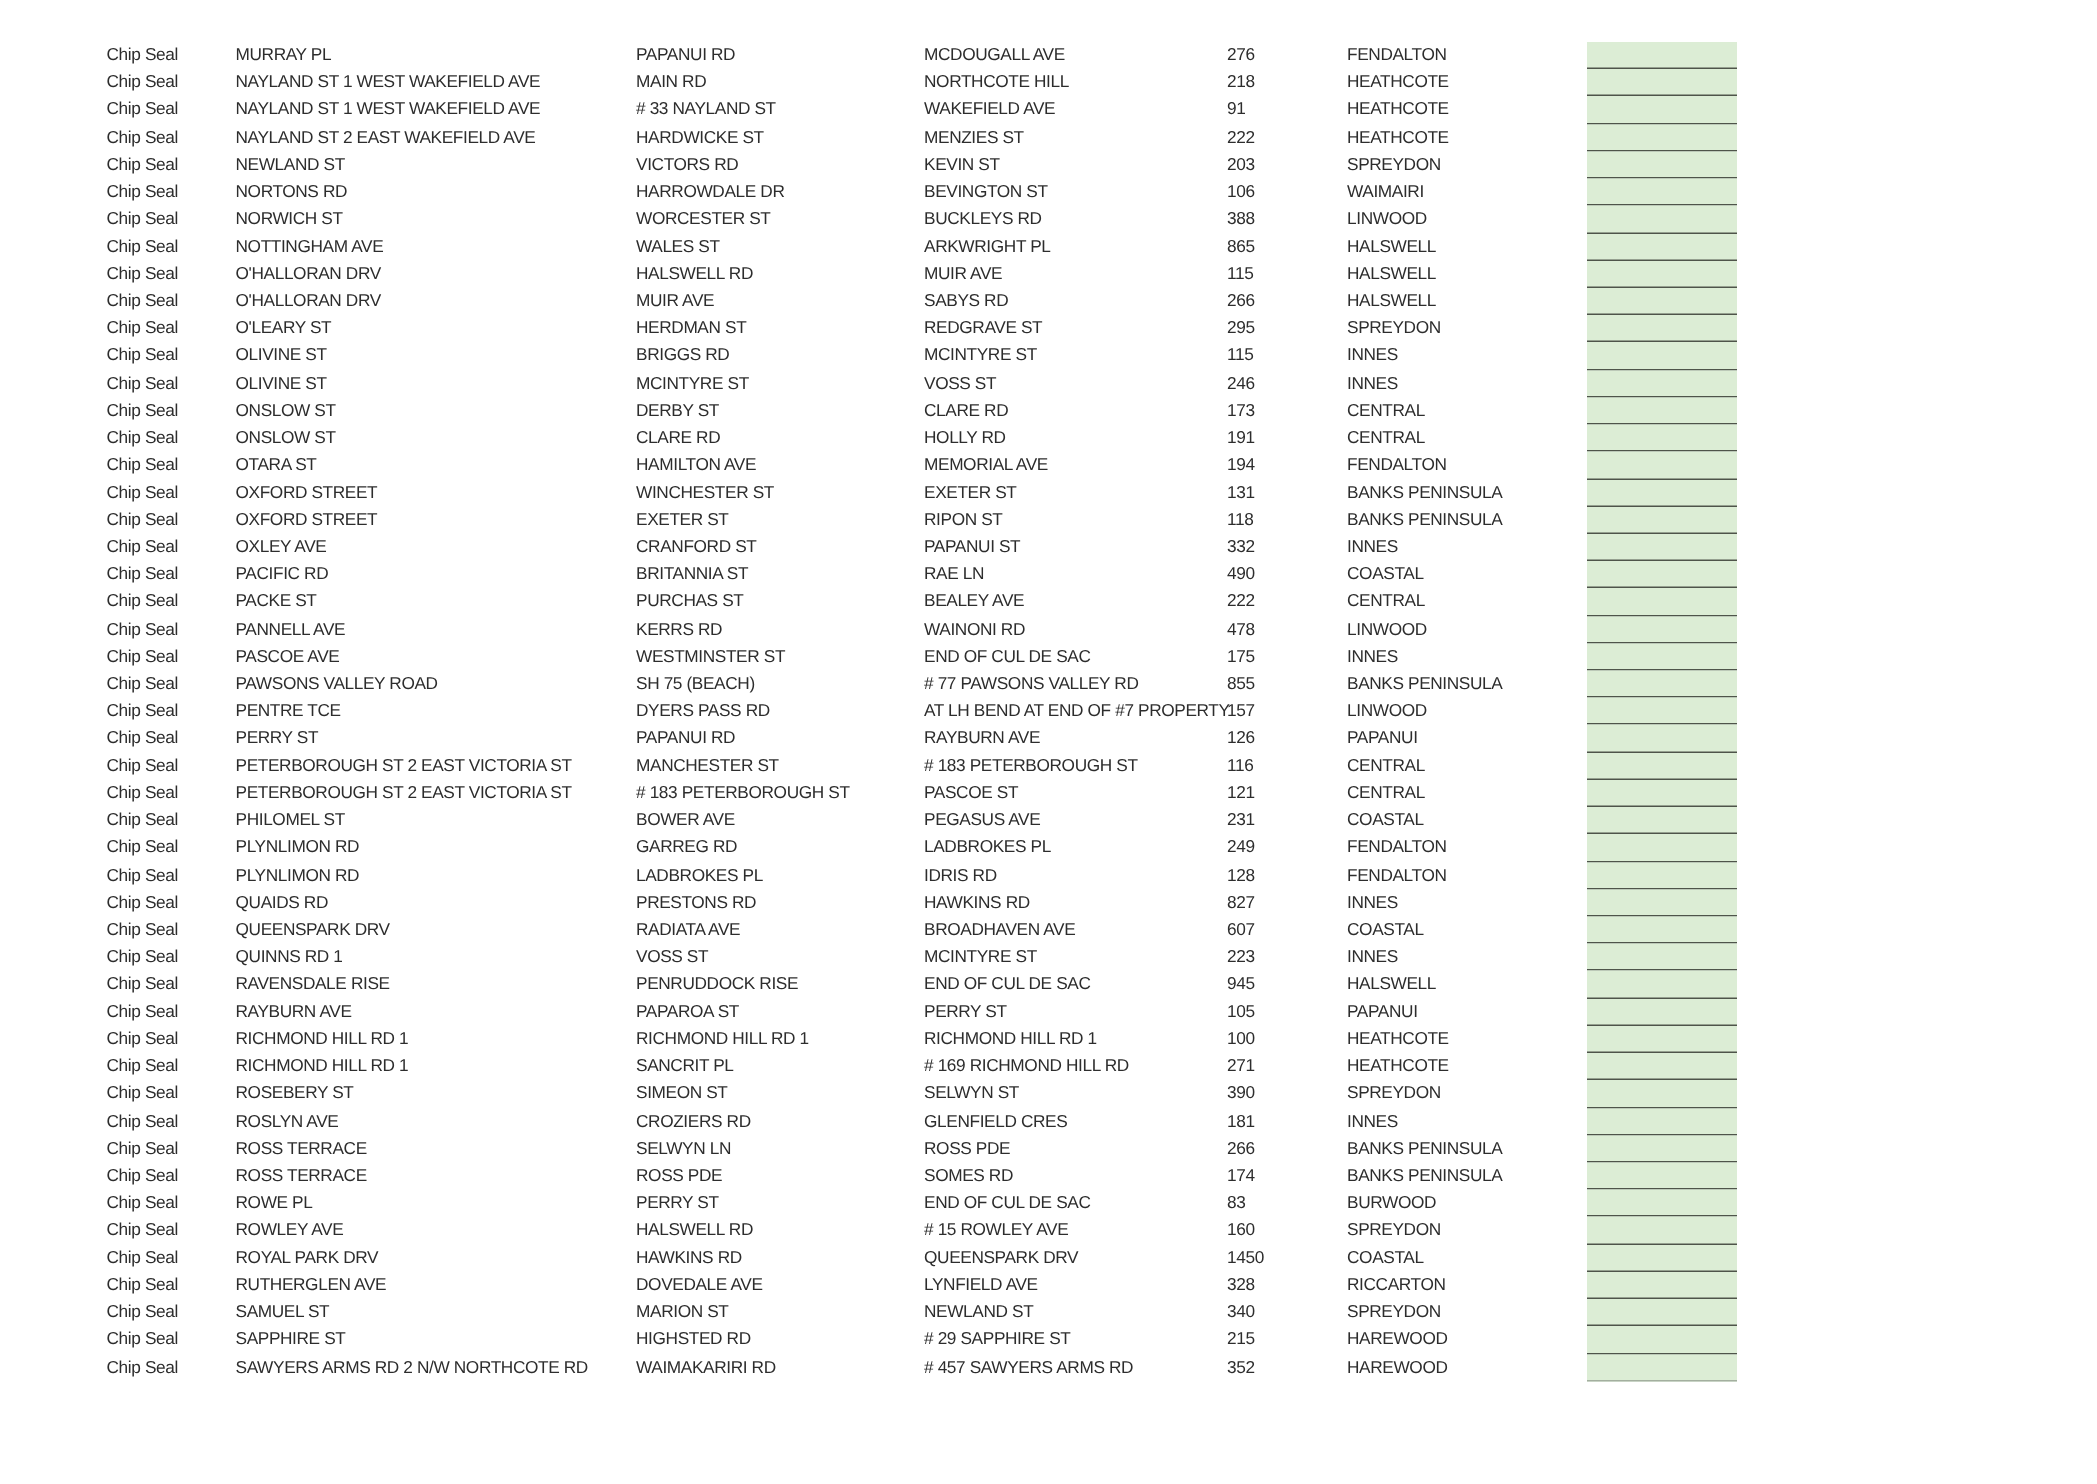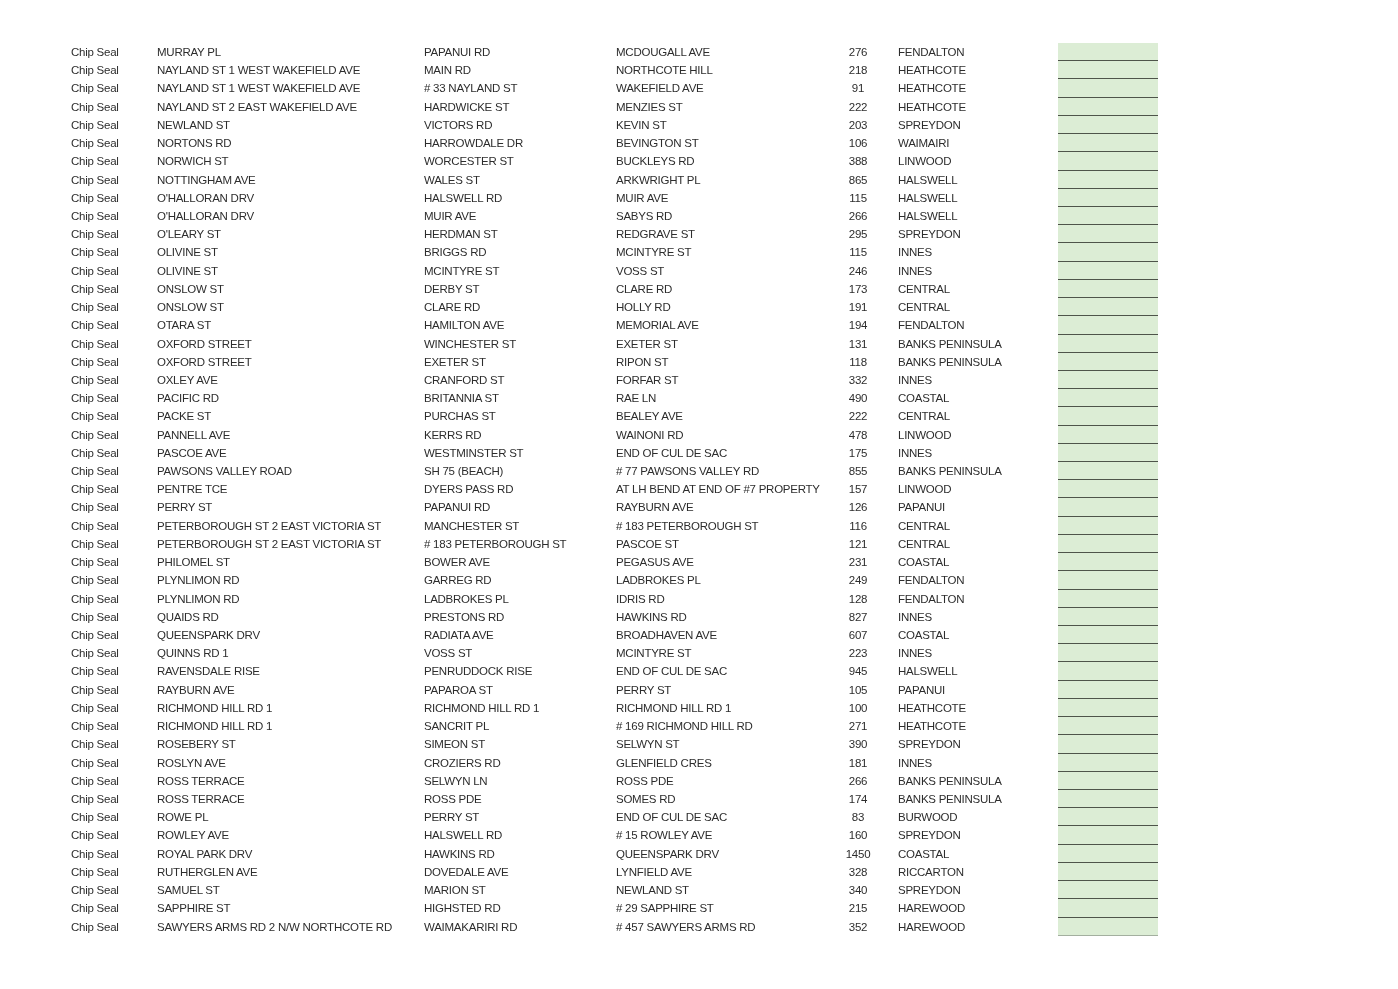--- a/index.html
+++ b/index.html
@@ -9,39 +9,39 @@
   }
   body {
     width: 1398px;
     height: 989px;
     position: relative;
     overflow: hidden;
   }
   .roadworks-table {
     position: absolute;
     left: 71px;
-    top: 43px;
+    top: 28px;
   }
   .t-row {
     display: grid;
     grid-template-columns: 86px 267px 192px 202px 80px 160px 100px;
     height: 18.22px;
     align-items: center;
     font-family: "Liberation Sans", sans-serif;
     font-size: 11.5px;
     letter-spacing: -0.25px;
     color: #2d2d2d;
     white-space: nowrap;
   }
   .t-cell {
     overflow: visible;
     line-height: 18.22px;
   }
   .t-cell.num {
-    text-align: center;
+    text-align: left;
   }
   .t-cell.fill {
     height: 100%;
     box-sizing: border-box;
     background: var(--fill-green, #dcedd5);
     border-bottom: 1px solid var(--fill-line, #4e544a);
   }
   .t-row:last-child .t-cell.fill {
     border-bottom: 1px solid var(--fill-line-last, #a3af9f);
   }
@@ -228,21 +228,21 @@
     <div class="t-cell">RIPON ST</div>
     <div class="t-cell num">118</div>
     <div class="t-cell">BANKS PENINSULA</div>
     <div class="t-cell fill"></div>
   </div>
 
   <div class="t-row">
     <div class="t-cell">Chip Seal</div>
     <div class="t-cell">OXLEY AVE</div>
     <div class="t-cell">CRANFORD ST</div>
-    <div class="t-cell">FORFAR ST</div>
+    <div class="t-cell">PAPANUI ST</div>
     <div class="t-cell num">332</div>
     <div class="t-cell">INNES</div>
     <div class="t-cell fill"></div>
   </div>
 
   <div class="t-row">
     <div class="t-cell">Chip Seal</div>
     <div class="t-cell">PACIFIC RD</div>
     <div class="t-cell">BRITANNIA ST</div>
     <div class="t-cell">RAE LN</div>

